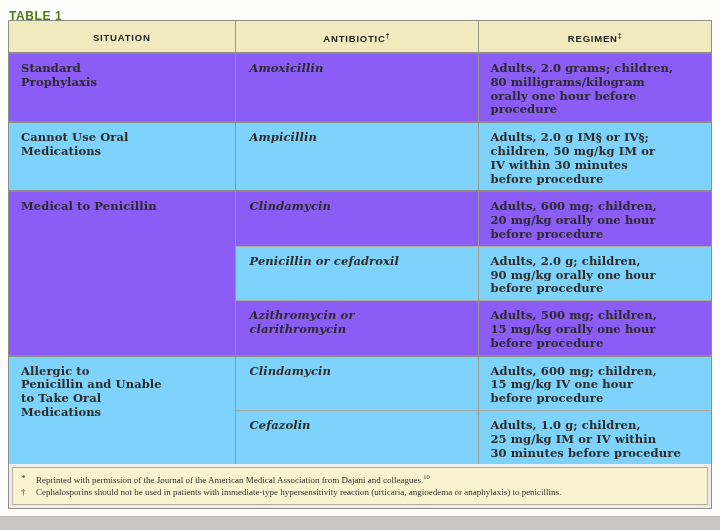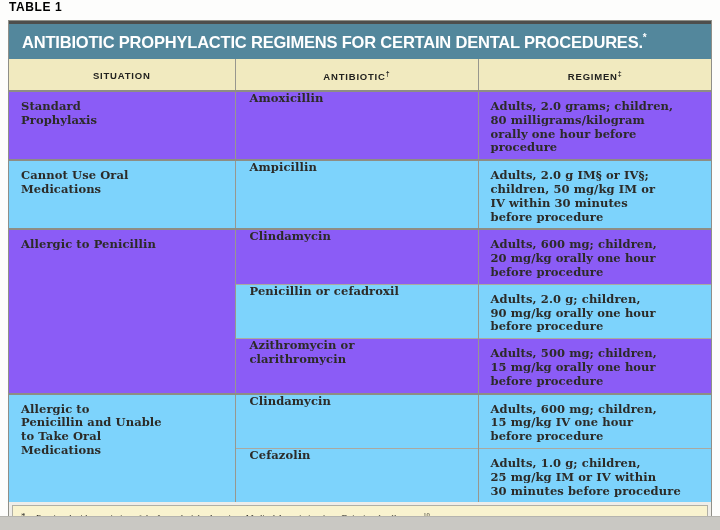--- a/index.html
+++ b/index.html
@@ -1,22 +1,22 @@
 <!DOCTYPE html>
 <html><head>
 <meta charset="utf-8">
 <style>
   html,body { margin:0; padding:0; }
   body { width:720px; height:530px; background:#ffffff; font-family:"Liberation Sans", sans-serif; }
   .page { position:relative; width:720px; height:530px; background:#fdfdfc; overflow:hidden; }
 
   .table-label {
-    position:absolute; top:0; left:9px;
+    position:absolute; top:9px; left:9px;
     font:bold 12px "Liberation Sans", sans-serif;
-    letter-spacing:0.6px; color:#000000;
+    letter-spacing:0.6px; color:#4d7c0f;
   }
 
   .table-wrap {
     position:absolute; top:20px; left:8px; width:704px;
     background:#eeede9;
     border:1px solid #8f8f88;
     box-sizing:border-box;
   }
 
   .title-bar {
@@ -51,21 +51,21 @@
   th sup { font-size:7px; letter-spacing:0; }
 
   td {
     font:bold 11.5px/1.2 "DejaVu Serif", serif;
     letter-spacing:0.1px;
     color:#2c2b28;
   }
   .cell-text { white-space:pre-line; display:block; }
 
   td.sit { padding:8px 6px 4px 12px; }
-  td.ab  { padding:0 6px 4px 14px; }
+  td.ab  { padding:8px 6px 4px 14px;font-style:italic; }
   td.reg { padding:8px 4px 4px 12px; }
 
   .vline-l { border-left:1px solid #98978e; }
   .cream { background:#8b5cf6; }
   .white { background:#7dd3fc; }
 
   tr.major td { border-top:2px solid #8e8d84; }
   tr.sub td   { border-top:1px solid #aaa9a0; }
 
   .footnote-box {
@@ -91,23 +91,20 @@
 </style>
 </head>
 <body>
 
 <div class="page">
 
   <div class="table-label">TABLE 1</div>
 
   <div class="table-wrap">
 
-    <div class="title-bar">
-      <span class="title-text"><span>ANTIBIOTIC PROPHYLACTIC REGIMENS FOR CERTAIN DENTAL PROCEDURES.</span><sup>*</sup></span>
-    </div>
 
     <table class="regimens">
       <colgroup>
         <col style="width:226px">
           <col style="width:243px">
           <col style="width:233px">
       </colgroup>
       <thead>
         <tr>
           <th><span>SITUATION</span></th>
@@ -144,21 +141,21 @@
           <td class="reg white vline-l">
               <span class="cell-text">Adults, 2.0 g IM§ or IV§;
 children, 50 mg/kg IM or
 IV within 30 minutes
 before procedure</span>
             </td>
         </tr>
 
         <tr class="major" style="height:44px">
           <td class="sit cream" rowspan="3">
-              <span class="cell-text">Allergic to Penicillin</span>
+              <span class="cell-text">Medical to Penicillin</span>
             </td>
           <td class="ab cream vline-l">
               <span class="cell-text">Clindamycin</span>
             </td>
           <td class="reg cream vline-l">
               <span class="cell-text">Adults, 600 mg; children,
 20 mg/kg orally one hour
 before procedure</span>
             </td>
         </tr>

